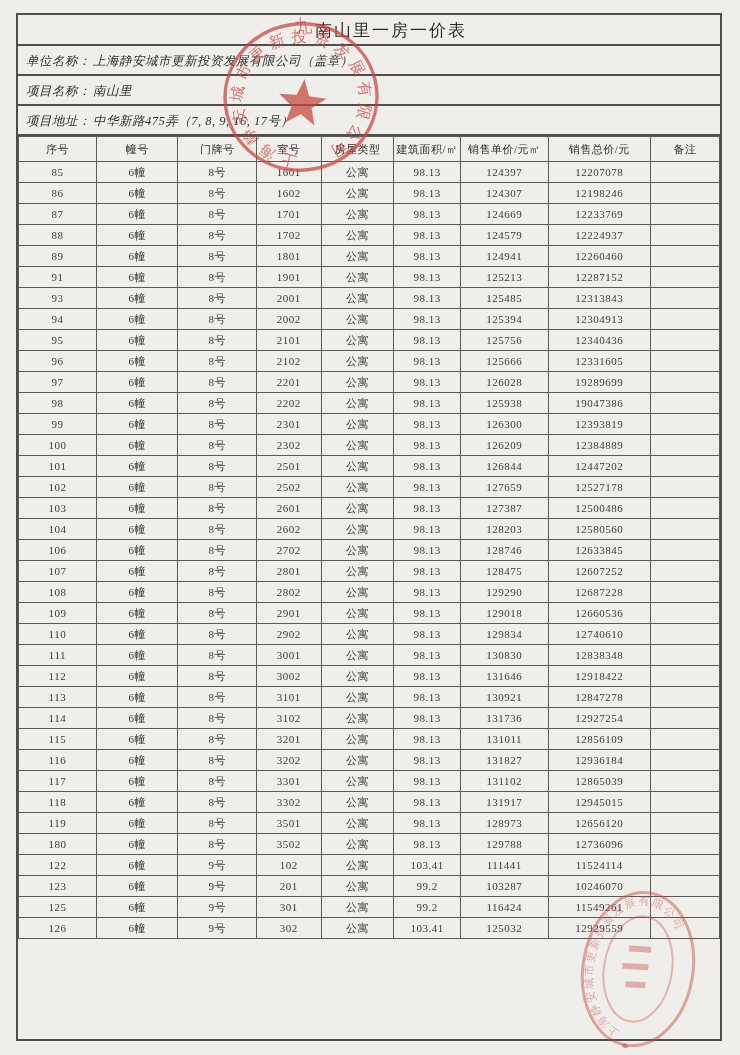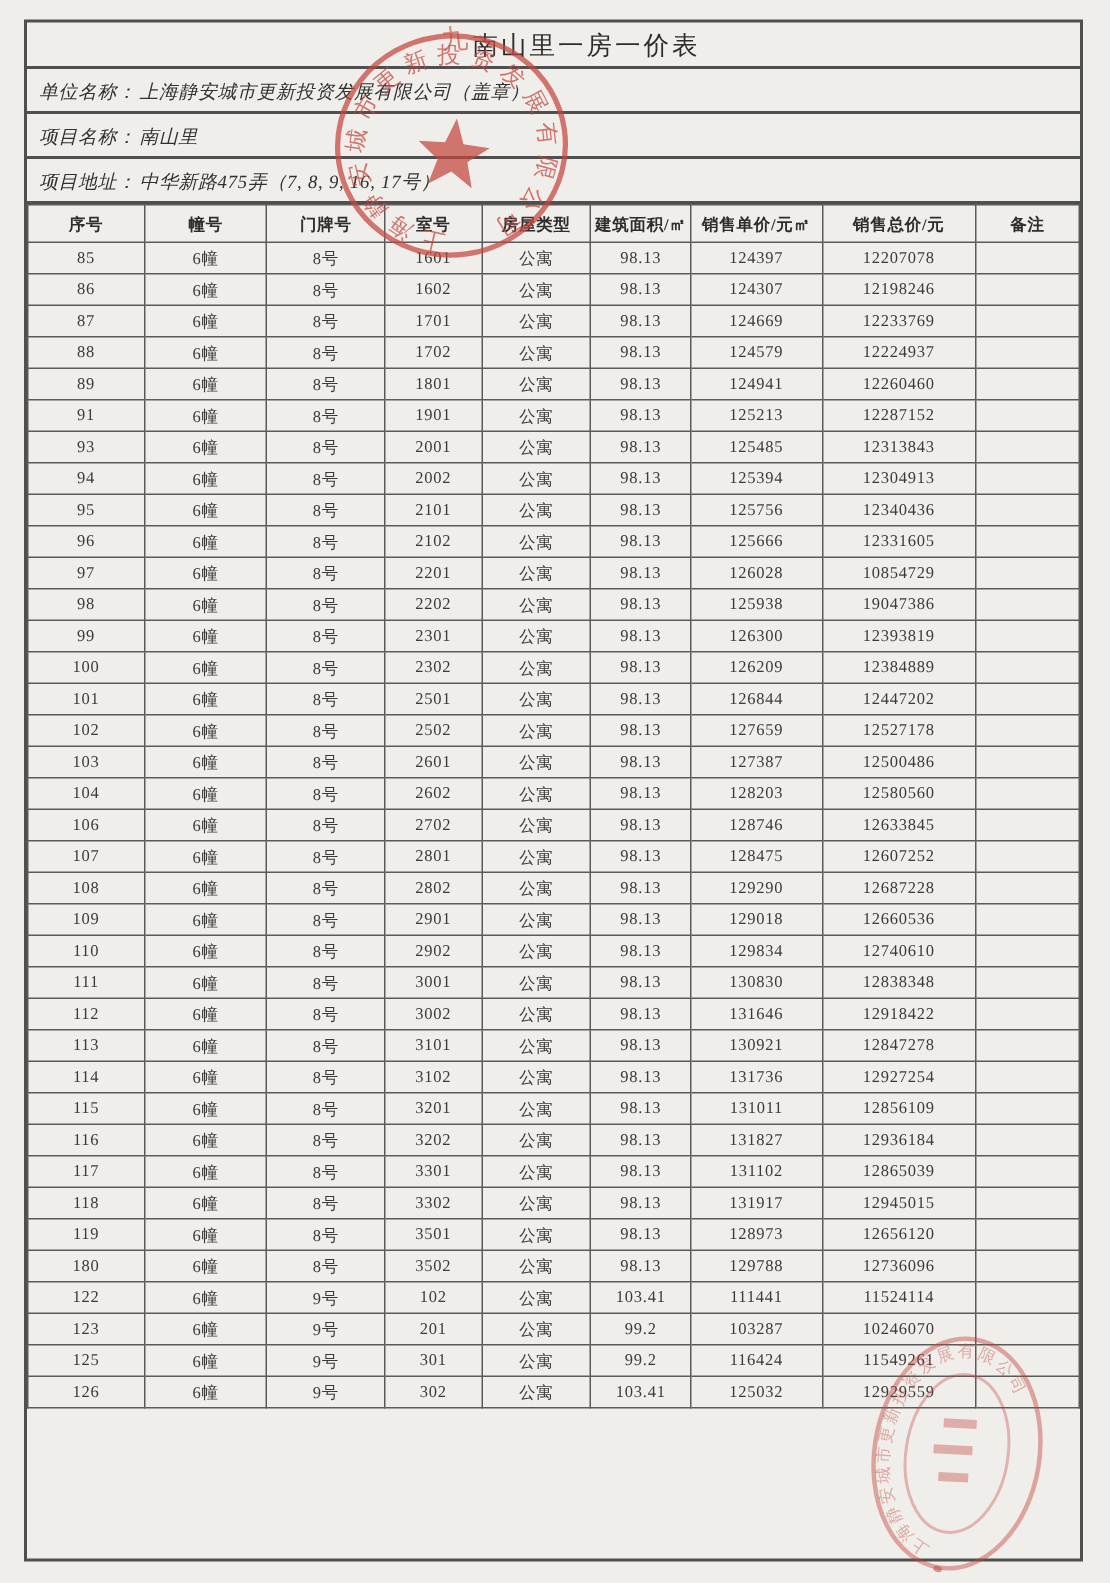--- a/index.html
+++ b/index.html
@@ -23,21 +23,21 @@
     border-bottom:2px solid #4f4f4f;
     padding-left:8px;font-size:12.5px;color:#303030;letter-spacing:0.5px;
     white-space:nowrap;
     font-style:italic;
   }
   .info-row .lbl{margin-right:2px;}
   table.price{
     width:100%;border-collapse:collapse;table-layout:fixed;
   }
   table.price th{
-    height:24px;font-size:11px;font-weight:bold;color:#2e2e2e;
+    height:24px;font-size:11px;font-weight:normal;color:#2e2e2e;
     border:1px solid #5a5a5a;padding:0;letter-spacing:0.5px;
   }
   table.price td{
     height:20px;font-size:11px;text-align:center;color:#3a3a3a;
     border:1px solid #5a5a5a;padding:0;letter-spacing:0.5px;
   }
   .c1{width:11.1%}.c2{width:11.65%}.c3{width:11.2%}.c4{width:9.25%}
   .c5{width:10.35%}.c6{width:9.5%}.c7{width:12.5%}.c8{width:14.6%}.c9{width:9.85%}
   .stamp{position:absolute;pointer-events:none;}
   .stamp-top{left:214px;top:12px;width:174px;height:170px;}
@@ -208,21 +208,21 @@
           <td></td>
         </tr>
         <tr>
           <td>97</td>
           <td>6幢</td>
           <td>8号</td>
           <td>2201</td>
           <td>公寓</td>
           <td>98.13</td>
           <td>126028</td>
-          <td>10854729</td>
+          <td>19289699</td>
           <td></td>
         </tr>
         <tr>
           <td>98</td>
           <td>6幢</td>
           <td>8号</td>
           <td>2202</td>
           <td>公寓</td>
           <td>98.13</td>
           <td>125938</td>

